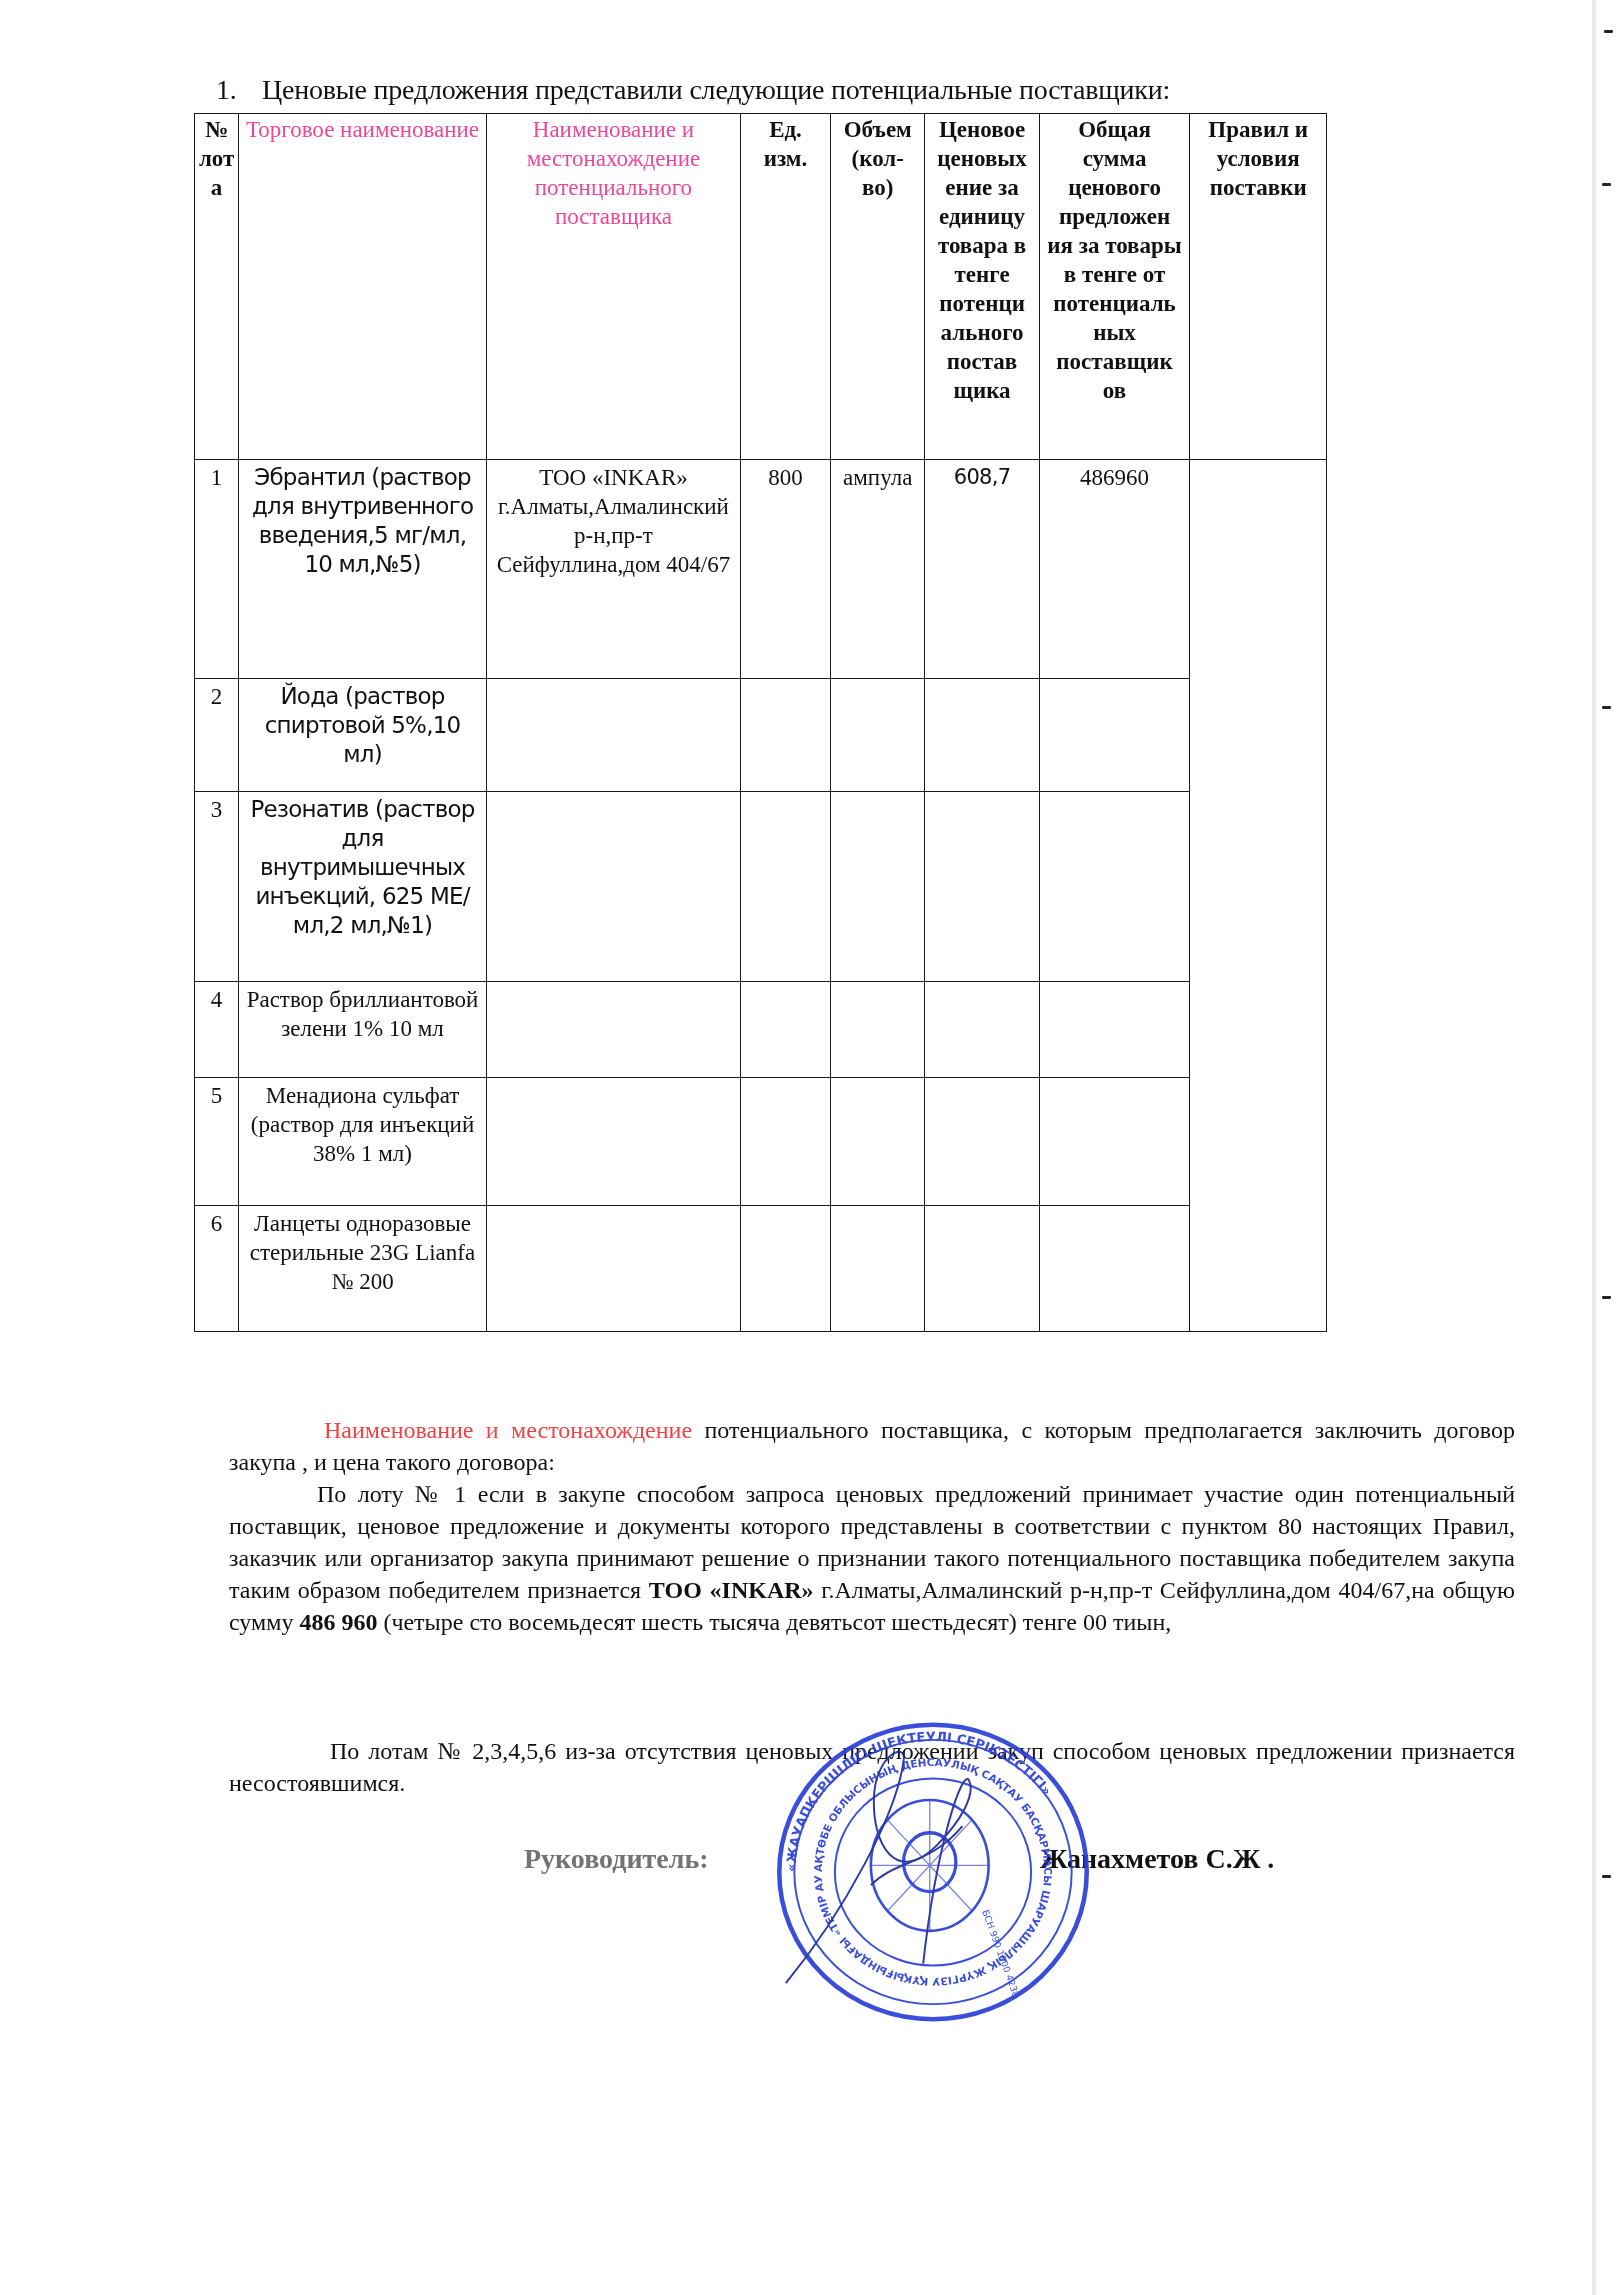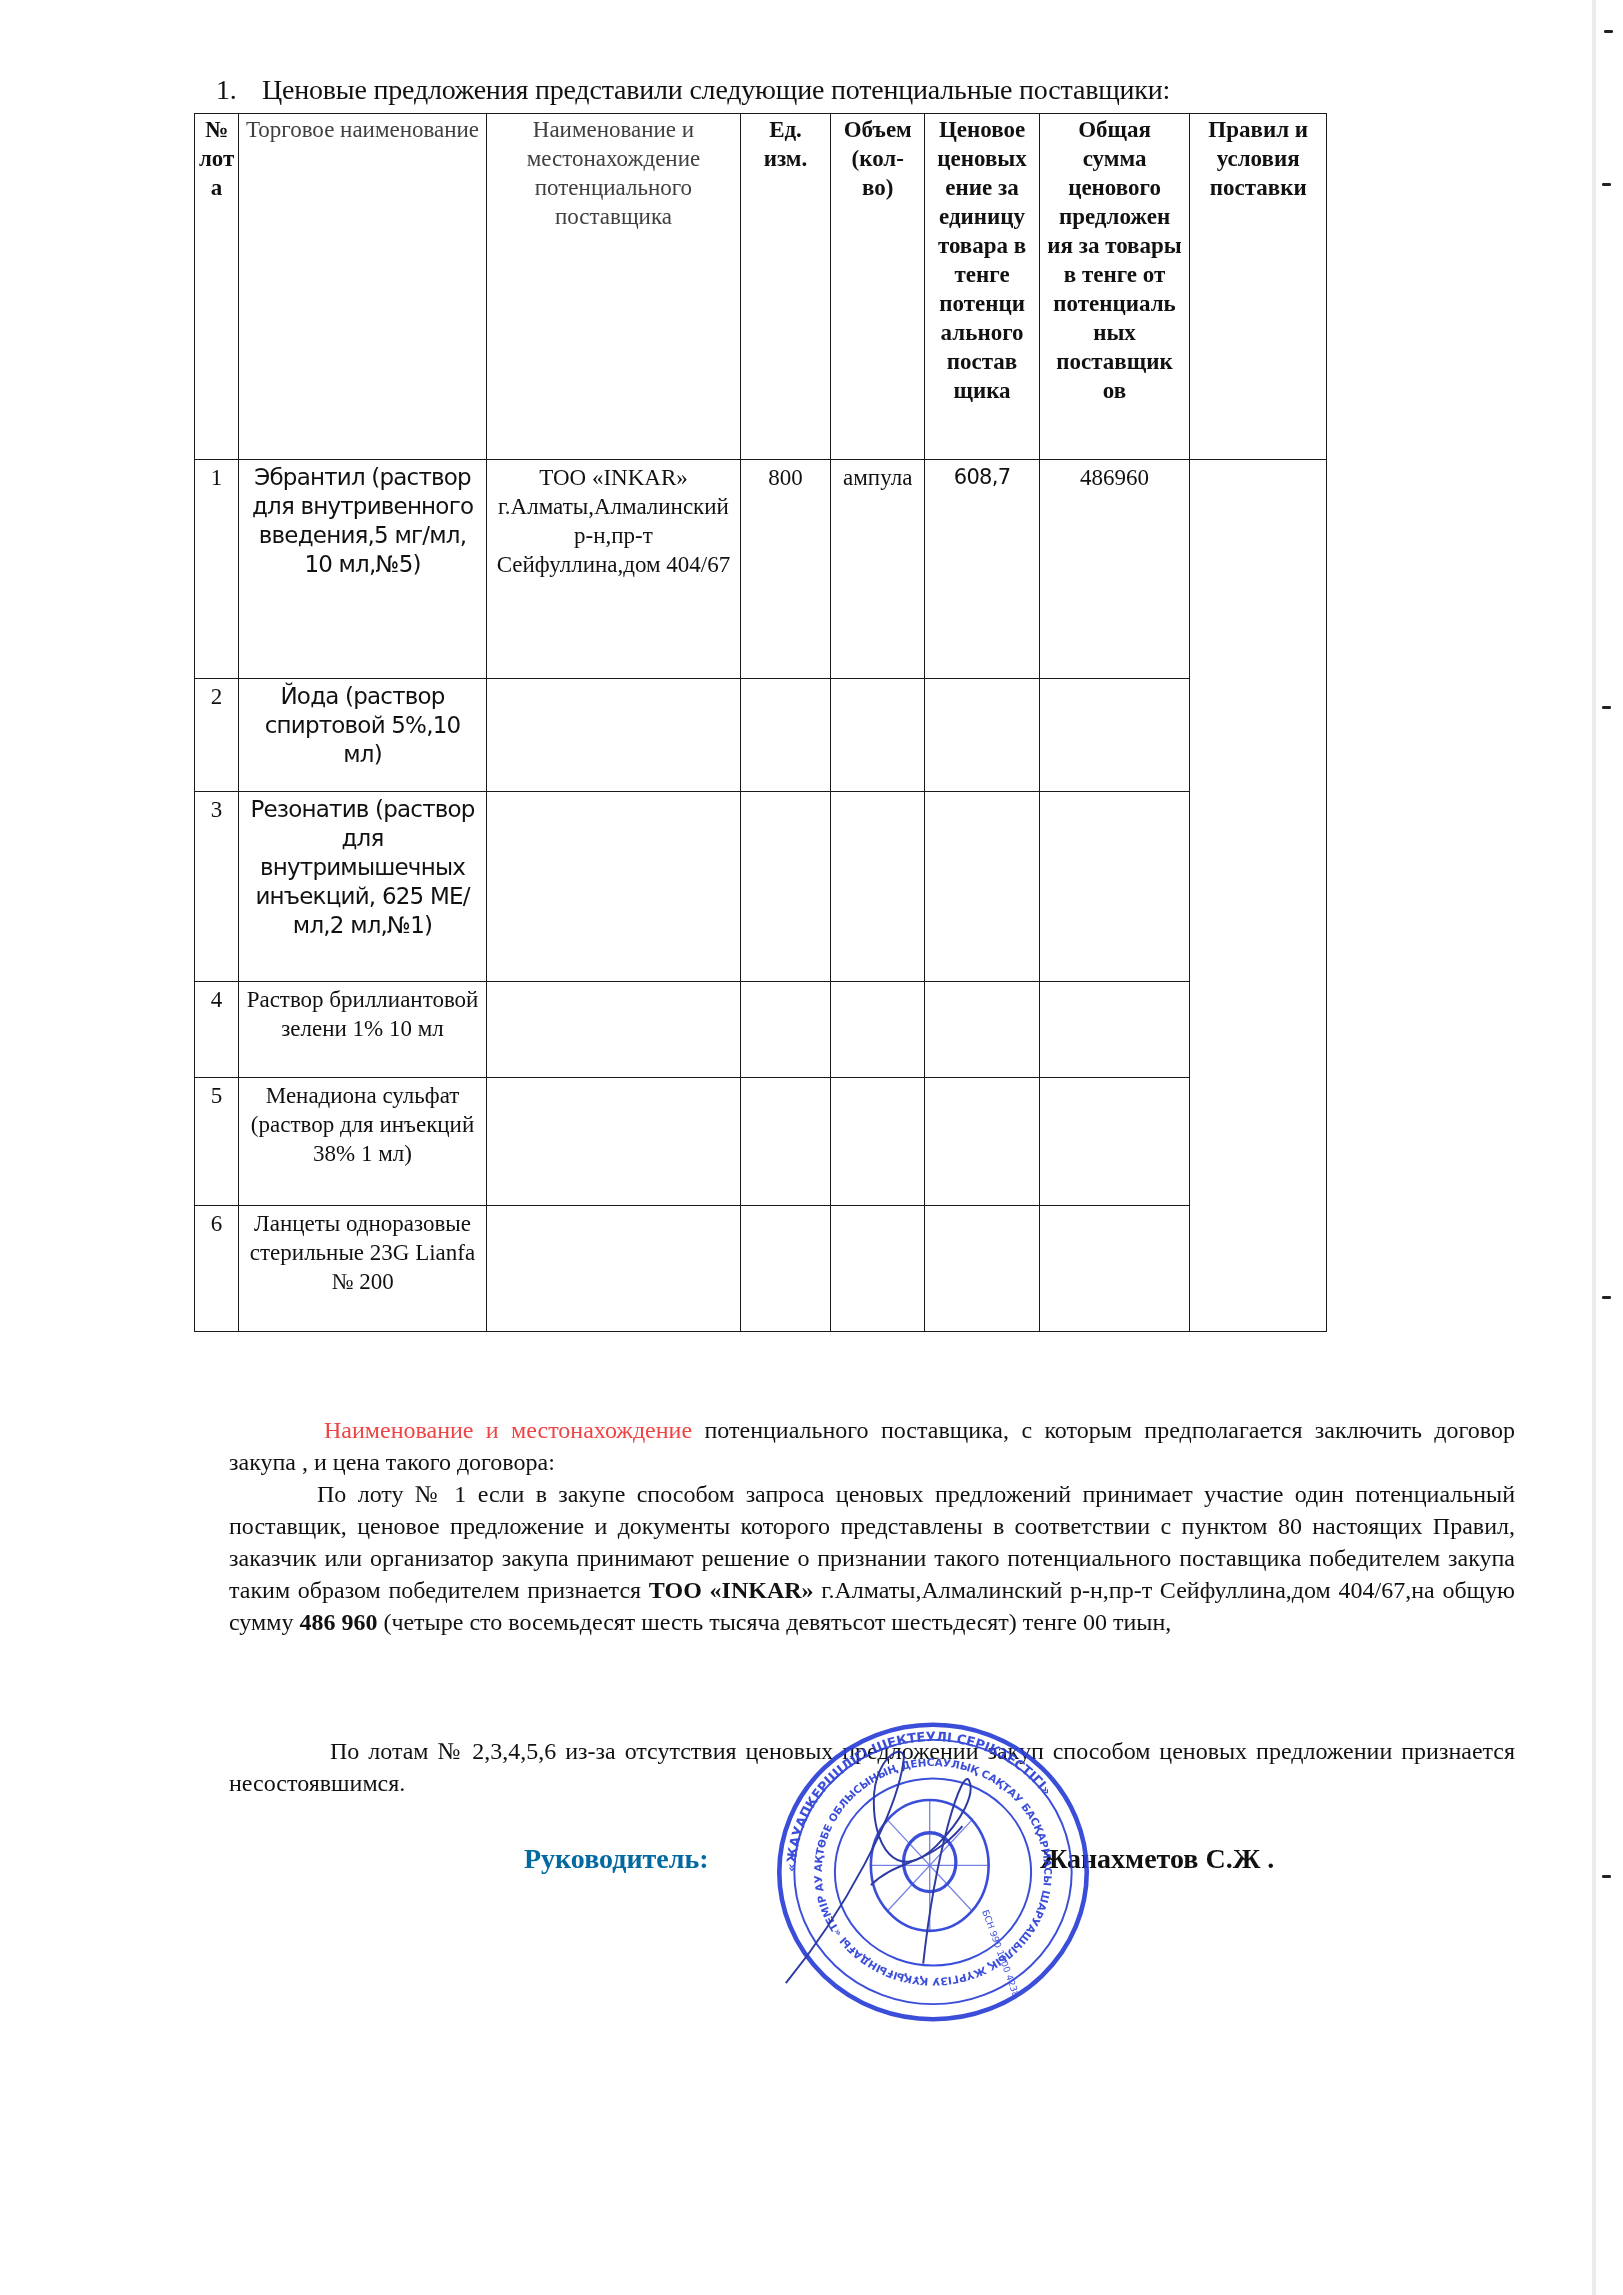--- a/index.html
+++ b/index.html
@@ -8,34 +8,34 @@
   .page { position: absolute; left: 0; top: 0; width: 1327px; height: 2295px; background: #fff; }
   .scan-edge { position: absolute; left: 1592px; top: 0; width: 3.9px; height: 2295px; background: #ececf0; }
   .speck { position: absolute; width: 9.2px; height: 2.6px; background: #222; border-radius: 1.3px; }
 
   .heading { position: absolute; left: 216px; top: 73px; font-size: 28px; line-height: 34px; white-space: nowrap; letter-spacing: -0.2px; }
   .heading .num { display: inline-block; width: 46px; }
 
   table.offers { position: absolute; left: 194px; top: 113px; border-collapse: collapse; table-layout: fixed; }
   table.offers td, table.offers th { border: 1.6px solid #1a1a1a; vertical-align: top; text-align: center; padding: 2.6px 3.9px; }
   table.offers th { font-weight: bold; font-size: 23px; line-height: 29px; padding-top: 1.3px; }
-  table.offers th.light { font-weight: normal; color: #404040; }
+  table.offers th.light { font-weight: normal; color: #ec4899; }
   table.offers td { font-size: 23px; line-height: 29px; }
   td.lotnum { font-size: 23px; }
   td.calibri { font-family: "DejaVu Sans", "Liberation Sans", sans-serif; font-size: 22px; line-height: 34px; letter-spacing: -0.8px; }
   td.left { text-align: left; padding-left: 7.9px; }
   td.supplier { font-size: 23px; line-height: 28px; }
   td.terms { border-bottom: 1.6px solid #1a1a1a; }
 
   .para { position: absolute; left: 229px; width: 1286px; font-size: 24px; line-height: 32px; text-align: justify; text-align-last: left; }
   .para .indent { display: inline-block; width: 95px; }
   .faded { color: #ef4444; }
   b { font-weight: bold; }
 
-  .sign-label { position: absolute; left: 524px; top: 1843px; font-size: 28px; font-weight: bold; color: #0369a1; }
+  .sign-label { position: absolute; left: 524px; top: 1843px; font-size: 28px; font-weight: bold; color: #737373; }
   .sign-name { position: absolute; left: 1040px; top: 1843px; font-size: 28px; font-weight: bold; color: #111; }
 
   .stamp { position: absolute; left: 766px; top: 1715px; width: 334px; height: 314px; opacity: 0.92; }
 </style>
 </head>
 <body>
 
 <div class="page">
   <div class="scan-edge"></div>
   <div class="speck" style="left:1604px;top:30px;"></div>

